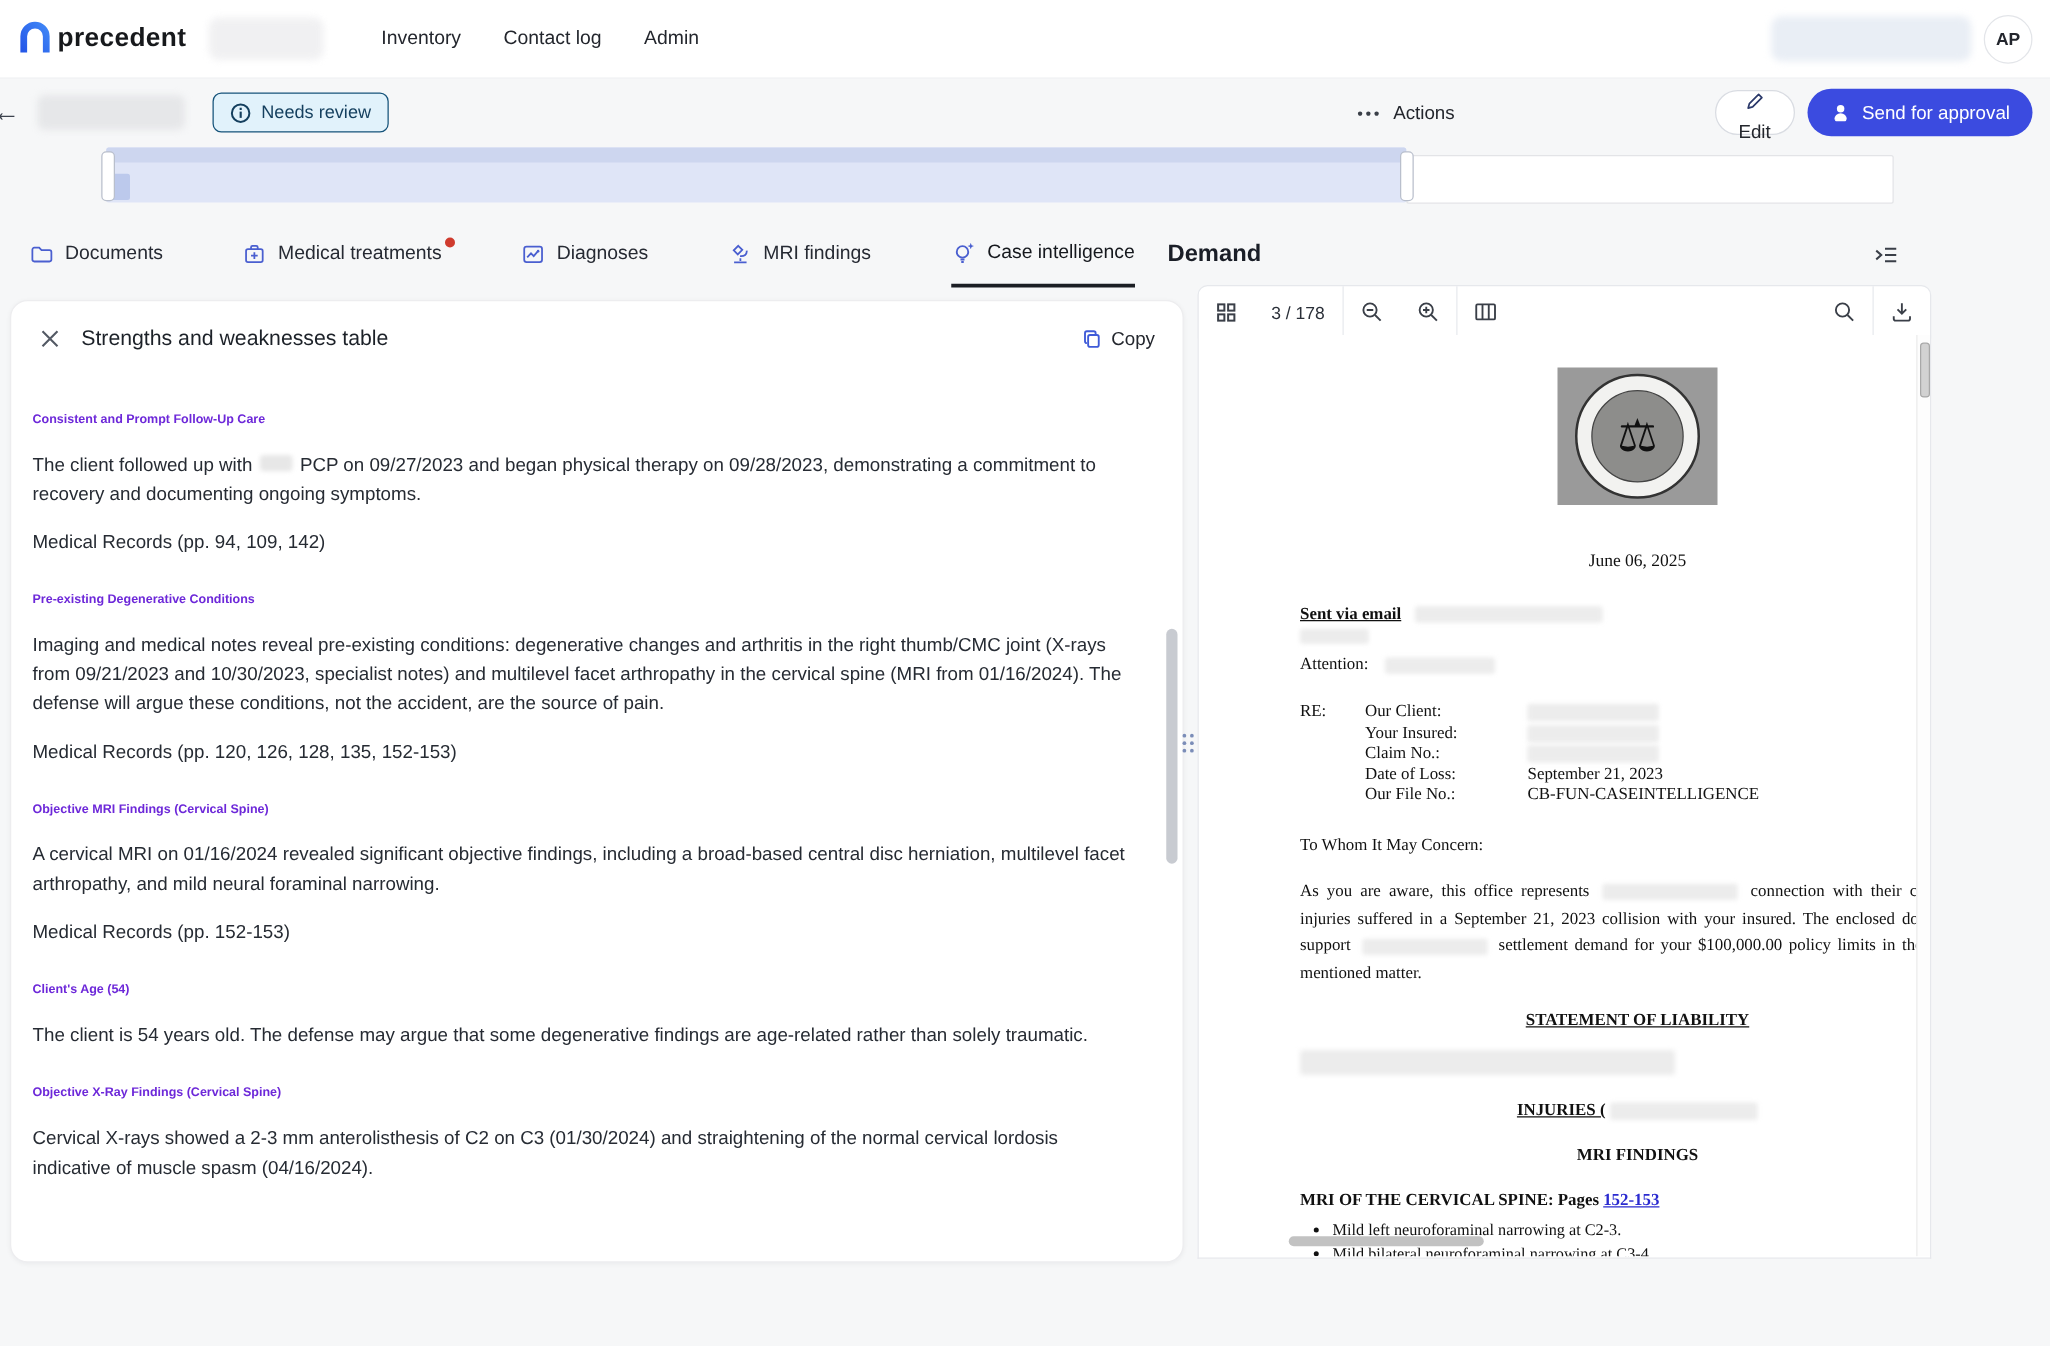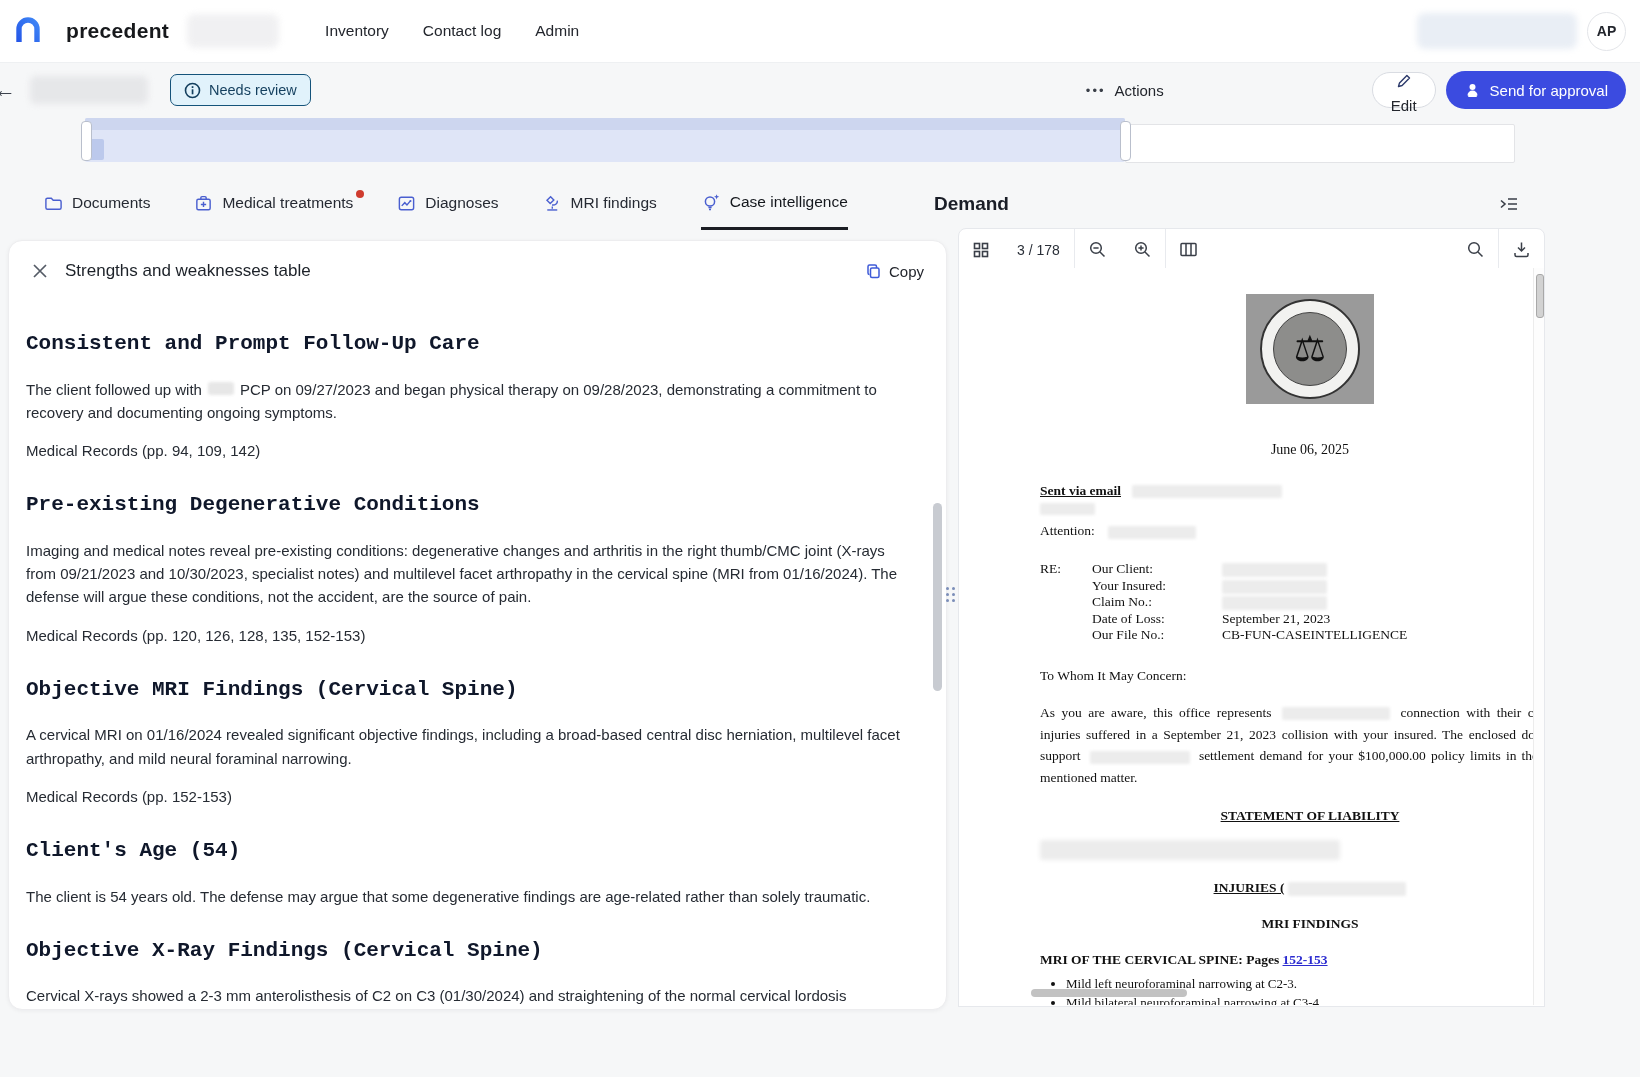--- a/index.html
+++ b/index.html
@@ -7,21 +7,21 @@
     width:1640px;height:1077px;position:relative;overflow:hidden;
     background:#f6f7f8;color:#1c2128;
     font-family:"Liberation Sans","DejaVu Sans",sans-serif;
     -webkit-font-smoothing:antialiased;
   }
   svg{display:block;}
 
   
   .navbar{position:absolute;left:0;top:0;width:1640px;height:62px;background:#ffffff;
     border-bottom:1px solid #eef0f2;display:flex;align-items:center;}
-  .brand{display:flex;align-items:center;gap:22px;margin-left:12px;cursor:pointer;}
+  .brand{display:flex;align-items:center;gap:2px;margin-left:12px;cursor:pointer;}
   .brand-name{font-size:21px;font-weight:700;letter-spacing:.3px;color:#17191c;}
   .nav-blur{width:92px;height:34px;margin-left:18px;border-radius:8px;
     background:#ececee;filter:blur(3px);opacity:.75;}
   .nav-links{display:flex;gap:34px;margin-left:46px;font-size:15.5px;color:#23262d;}
   .nav-link{cursor:pointer;}
   .nav-right{margin-left:auto;display:flex;align-items:center;gap:10px;margin-right:14px;}
   .nav-right-blur{width:160px;height:36px;border-radius:8px;background:#e9eef5;filter:blur(3px);}
   .avatar{width:37px;height:37px;border-radius:50%;background:#fff;border:1px solid #e3e5e9;
     display:flex;align-items:center;justify-content:center;font-size:14px;font-weight:700;color:#23262d;cursor:pointer;}
 
@@ -40,33 +40,33 @@
 
   
   .slider{position:absolute;left:85px;top:118px;width:1430px;height:44px;}
   .slider-sel{position:absolute;left:0;top:0;width:1040px;height:44px;background:#dfe5f7;border-radius:2px;}
   .slider-sel-top{position:absolute;left:0;top:0;width:100%;height:12px;background:#cdd6ef;border-radius:2px 2px 0 0;}
   .slider-rest{position:absolute;left:1040px;top:6px;width:388px;height:37px;background:#fff;border:1px solid #e3e4e7;border-radius:2px;}
   .slider-handle{position:absolute;top:3px;width:9px;height:38px;background:#fff;border:1px solid #b9bfcc;border-radius:4px;cursor:ew-resize;}
   .slider-sq{position:absolute;left:2px;bottom:2px;width:17px;height:21px;background:#bcc9ec;border-radius:2px;}
 
   
-  .tabs{position:absolute;left:44px;top:178px;height:52px;display:flex;gap:44px;align-items:stretch;}
+  .tabs{position:absolute;left:24px;top:178px;height:52px;display:flex;gap:64px;align-items:stretch;}
   .tab{display:flex;align-items:center;gap:9px;font-size:15.5px;color:#262a33;cursor:pointer;position:relative;padding-bottom:2px;}
   .tab.active{font-weight:500;color:#15181d;border-bottom:3px solid #1b1e24;}
   .tab .dot{position:absolute;right:-11px;top:12px;width:8px;height:8px;border-radius:50%;background:#cf3b2e;}
 
   
   .left-card{position:absolute;left:8px;top:240px;width:937px;height:768px;background:#fff;
     border:1px solid #ededef;border-radius:14px;box-shadow:0 1px 4px rgba(20,24,40,.05);overflow:hidden;}
   .lc-header{display:flex;align-items:center;height:60px;padding:0 22px;}
   .lc-title{font-size:17px;font-weight:500;color:#1c2128;margin-left:16px;}
   .copy-btn{margin-left:auto;display:flex;align-items:center;gap:7px;font-size:15px;color:#23262d;cursor:pointer;}
   .lc-body{padding:0 45px 0 17px;font-size:15px;line-height:1.55;color:#262b33;}
-  .lc-body h3{font-size:21px;font-weight:700;color:#0f172a;margin:27px 0 0 0;font-family:Liberation Mono, monospace;}
+  .lc-body h3{font-size:10px;font-weight:700;color:#6d28d9;margin:27px 0 0 0;}
   .lc-body p{margin:17px 0 0 0;}
   .lc-body p.src{margin:15px 0 0 0;}
   .inline-redact{display:inline-block;width:26px;height:13px;background:#e7e7e7;border-radius:3px;filter:blur(1.5px);margin:0 6px;vertical-align:baseline;}
   .lc-scroll{position:absolute;right:4px;top:262px;width:9px;height:188px;background:#c8cbd1;border-radius:5px;cursor:pointer;}
 
   
   .divider-handle{position:absolute;left:945px;top:584px;width:11px;height:22px;display:grid;
     grid-template-columns:repeat(2,4px);grid-auto-rows:4px;gap:2px;align-content:center;justify-content:center;cursor:col-resize;}
   .divider-handle i{width:3px;height:3px;border-radius:50%;background:#7b8db8;}
 

